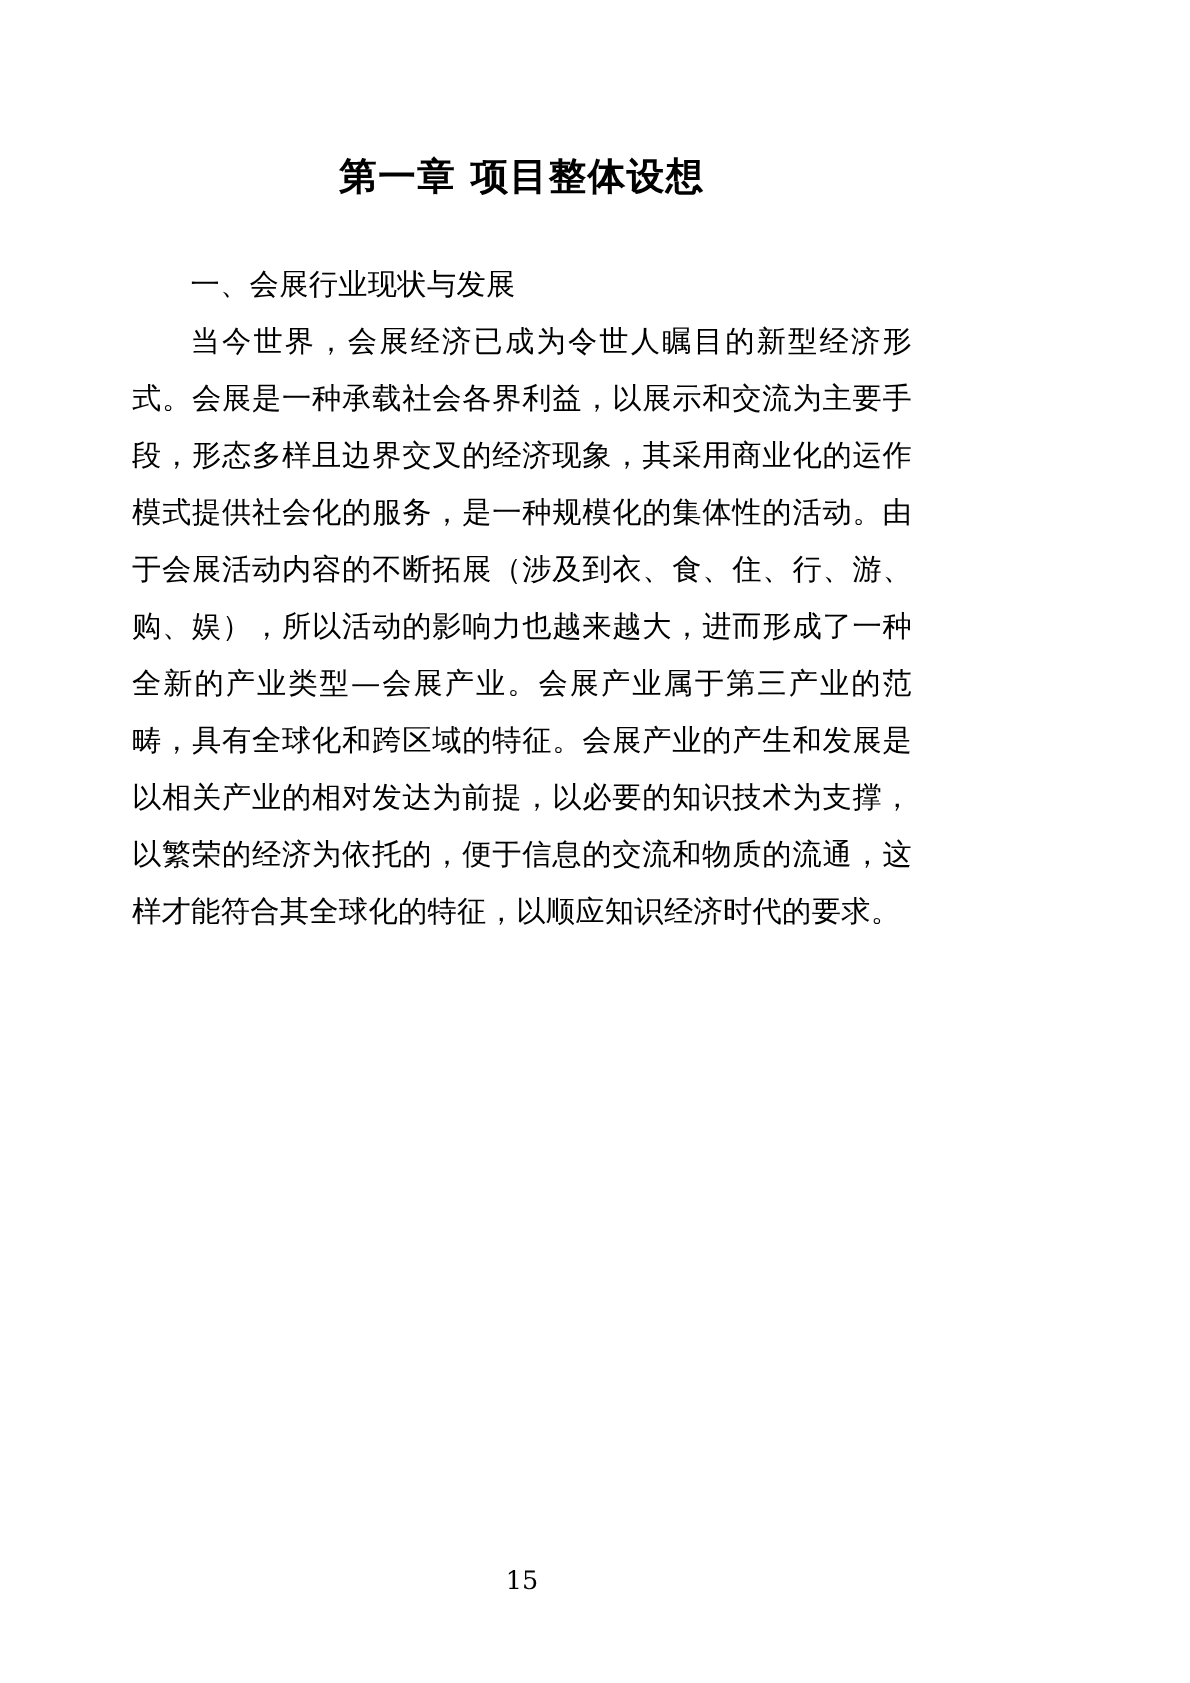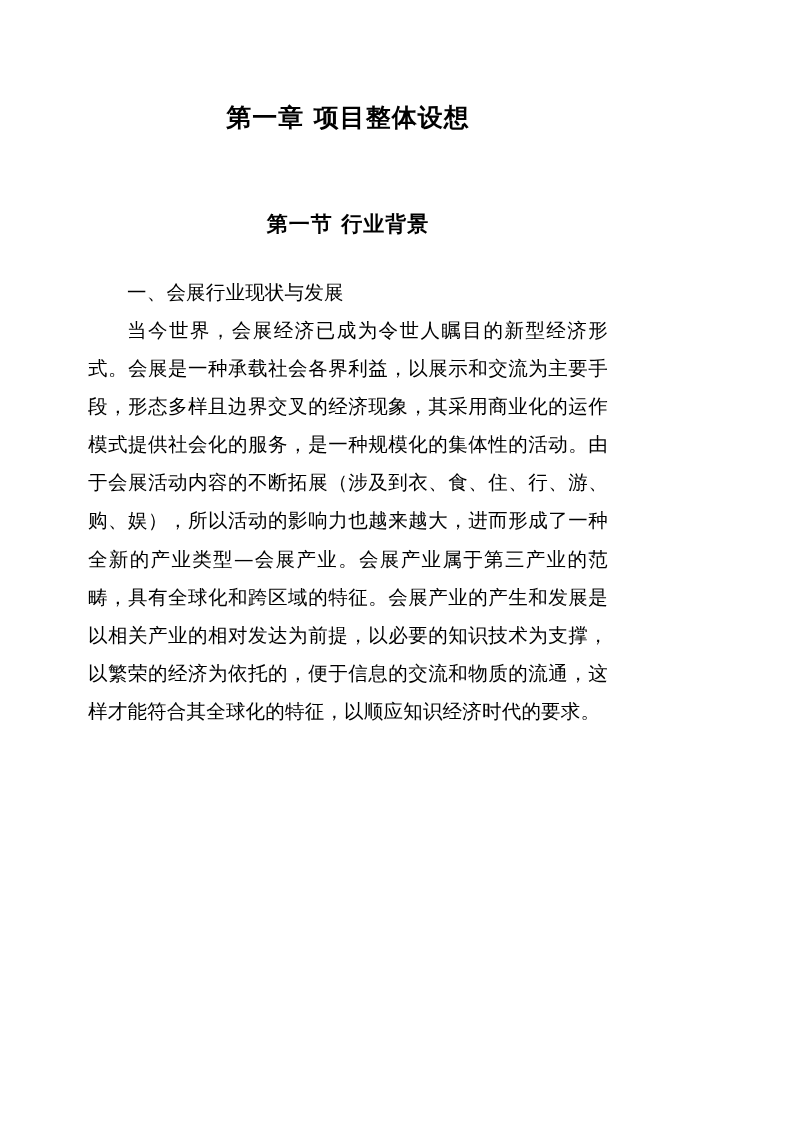--- a/index.html
+++ b/index.html
@@ -63,21 +63,21 @@
     font-family: "DejaVu Serif", "Liberation Serif", serif;
   }
 </style>
 </head>
 <body>
 
 <div class="page">
 
   <h1 class="chapter-title">第一章 项目整体设想</h1>
 
-  <h2 class="section-title">第一节 行业背景</h2>
 
   <div class="body-block">
     <p class="para">一、会展行业现状与发展</p>
     <p class="para">当今世界，会展经济已成为令世人瞩目的新型经济形式。会展是一种承载社会各界利益，以展示和交流为主要手段，形态多样且边界交叉的经济现象，其采用商业化的运作模式提供社会化的服务，是一种规模化的集体性的活动。由于会展活动内容的不断拓展（涉及到衣、食、住、行、游、购、娱），所以活动的影响力也越来越大，进而形成了一种全新的产业类型—会展产业。会展产业属于第三产业的范畴，具有全球化和跨区域的特征。会展产业的产生和发展是以相关产业的相对发达为前提，以必要的知识技术为支撑，以繁荣的经济为依托的，便于信息的交流和物质的流通，这样才能符合其全球化的特征，以顺应知识经济时代的要求。</p>
   </div>
 
+  <div class="page-number">15</div>
 
 </div>
 
 </body></html>

